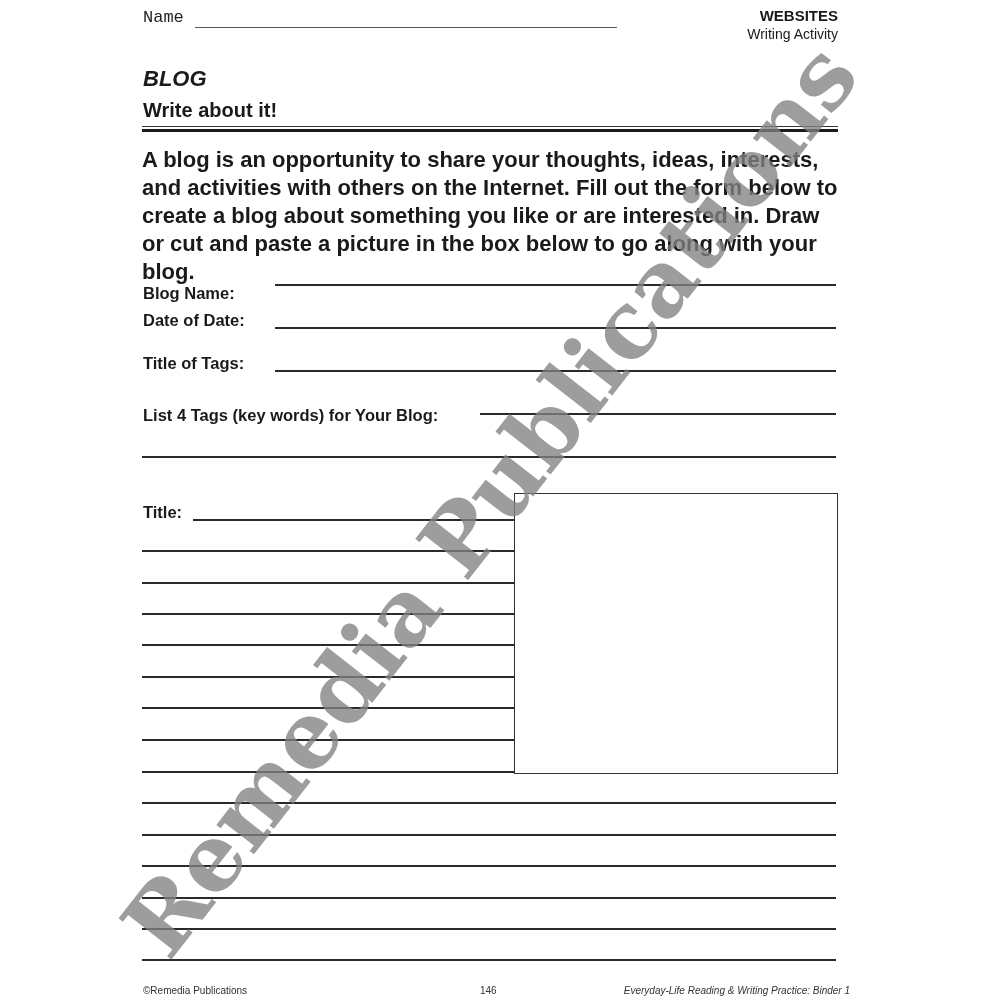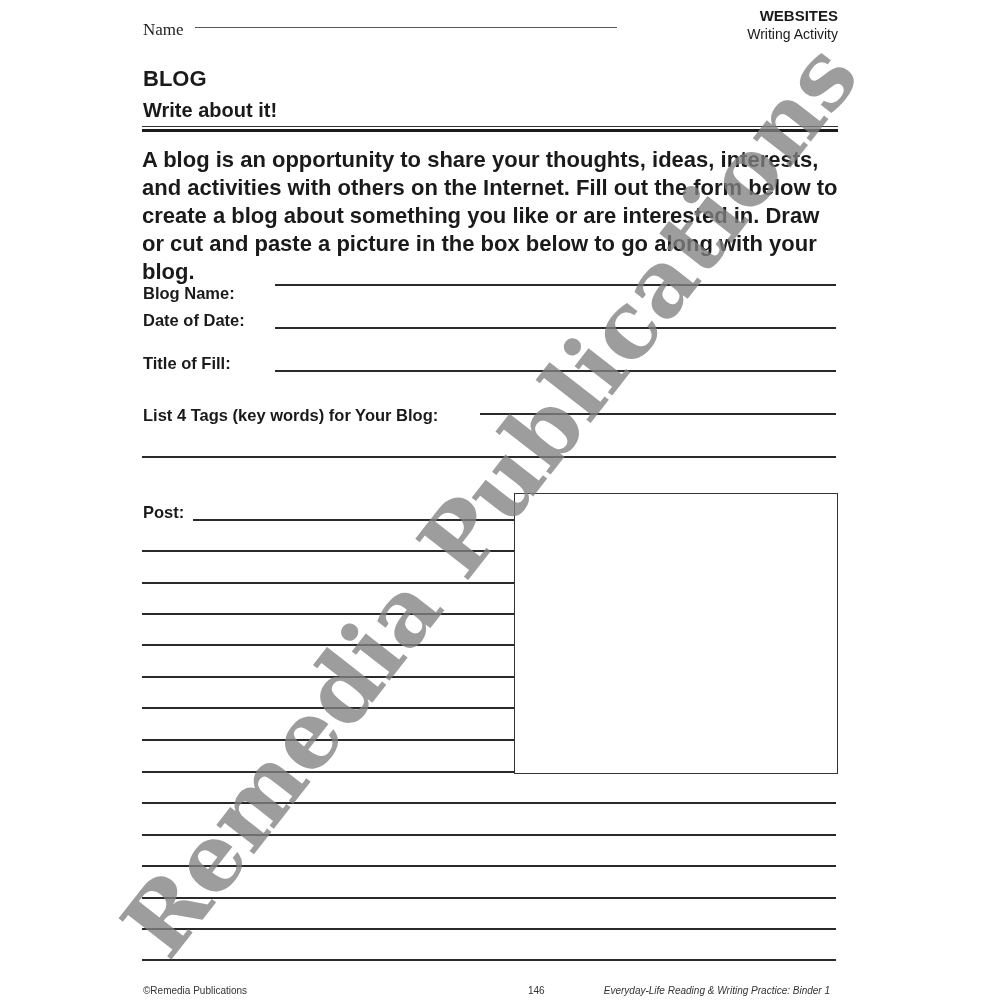--- a/index.html
+++ b/index.html
@@ -1,33 +1,33 @@
 <!DOCTYPE html>
 <html><head>
 <meta charset="utf-8">
 <style>
   html, body { margin:0; padding:0; background:#ffffff; }
   body { width:1000px; height:1000px; position:relative; overflow:hidden; font-family:"Liberation Sans", sans-serif; color:#1a1a1a; }
   .abs { position:absolute; }
-  .name-label { left:143px; top:8px; font-family:Liberation Serif, serif; font-size:17px; color:#222;margin-top:12px; }
+  .name-label { left:143px; top:8px; font-family:Liberation Mono, monospace; font-size:17px; color:#222; }
   .name-line { left:195px; top:27px; width:422px; height:0; border-top:1.5px solid #555; }
   .section-title { right:162px; top:7px; font-weight:bold; font-size:15px; text-align:right; }
   .section-sub { right:162px; top:26px; font-size:14px; text-align:right; }
-  .title { left:143px; top:66px; font-size:22px; font-weight:bold; }
+  .title { left:143px; top:66px; font-size:22px; font-weight:bold;font-style:italic; }
   .subtitle { left:143px; top:99px; font-size:20px; font-weight:bold; }
   .rule-thin { left:142px; top:126px; width:696px; border-top:1px solid #333; }
   .rule-thick { left:142px; top:129px; width:696px; border-top:3px solid #1a1a1a; }
   .intro { left:142px; top:146px; width:700px; font-size:22px; font-weight:bold; line-height:28px; }
   .field-label { font-size:16.5px; font-weight:bold; }
   .line { height:0; border-top:2px solid #2a2a2a; }
   .picbox { left:514px; top:493px; width:322px; height:279px; border:1.5px solid #333; background:transparent; }
   .footer { top:985px; font-size:10px; color:#333;text-align:right; }
   .footer-left { left:143px; }
-  .footer-center { left:480px;margin-left:48px; }
-  .footer-right { right:170px; font-style:italic; }
+  .footer-center { left:480px; }
+  .footer-right { right:150px; font-style:italic; }
   .watermark { left:490px; top:500px; transform:translate(-50%,-50%) rotate(-52deg); font-family:"DejaVu Serif", serif; font-weight:bold; font-size:92px; color:rgba(130,130,130,0.78); white-space:nowrap; pointer-events:none; }
 </style>
 </head>
 <body>
 
 <div class="abs name-label">Name</div>
 <div class="abs name-line"></div>
 <div class="abs section-title">WEBSITES</div>
 <div class="abs section-sub">Writing Activity</div>
 
@@ -37,28 +37,28 @@
 <div class="abs rule-thick"></div>
 
 <div class="abs intro"> A blog is an opportunity to share your thoughts, ideas, interests, and activities with others on the Internet. Fill out the form below to create a blog about something you like or are interested in. Draw or cut and paste a picture in the box below to go along with your blog.</div>
 
 <div class="abs field-label" style="left:143px; top:284px;">Blog Name:</div>
 <div class="abs line" style="left:275px; top:284px; width:561px;"></div>
 
 <div class="abs field-label" style="left:143px; top:311px;">Date of Date:</div>
 <div class="abs line" style="left:275px; top:327px; width:561px;"></div>
 
-<div class="abs field-label" style="left:143px; top:354px;">Title of Fill:</div>
+<div class="abs field-label" style="left:143px; top:354px;">Title of Tags:</div>
 <div class="abs line" style="left:275px; top:370px; width:561px;"></div>
 
 <div class="abs field-label" style="left:143px; top:397px;margin-top:9px;">List 4 Tags (key words) for Your Blog:</div>
 <div class="abs line" style="left:480px; top:413px; width:356px;"></div>
 <div class="abs line" style="left:142px; top:456px; width:694px;"></div>
 
-<div class="abs field-label" style="left:143px; top:503px;">Post:</div>
+<div class="abs field-label" style="left:143px; top:503px;">Title:</div>
 <div class="abs line" style="left:193px; top:519px; width:321px;"></div>
 <div class="abs line" style="left:142px; top:550px; width:372px;"></div>
 <div class="abs line" style="left:142px; top:582px; width:372px;"></div>
 <div class="abs line" style="left:142px; top:613px; width:372px;"></div>
 <div class="abs line" style="left:142px; top:644px; width:372px;"></div>
 <div class="abs line" style="left:142px; top:676px; width:372px;"></div>
 <div class="abs line" style="left:142px; top:707px; width:372px;"></div>
 <div class="abs line" style="left:142px; top:739px; width:372px;"></div>
 <div class="abs line" style="left:142px; top:771px; width:372px;"></div>
 

